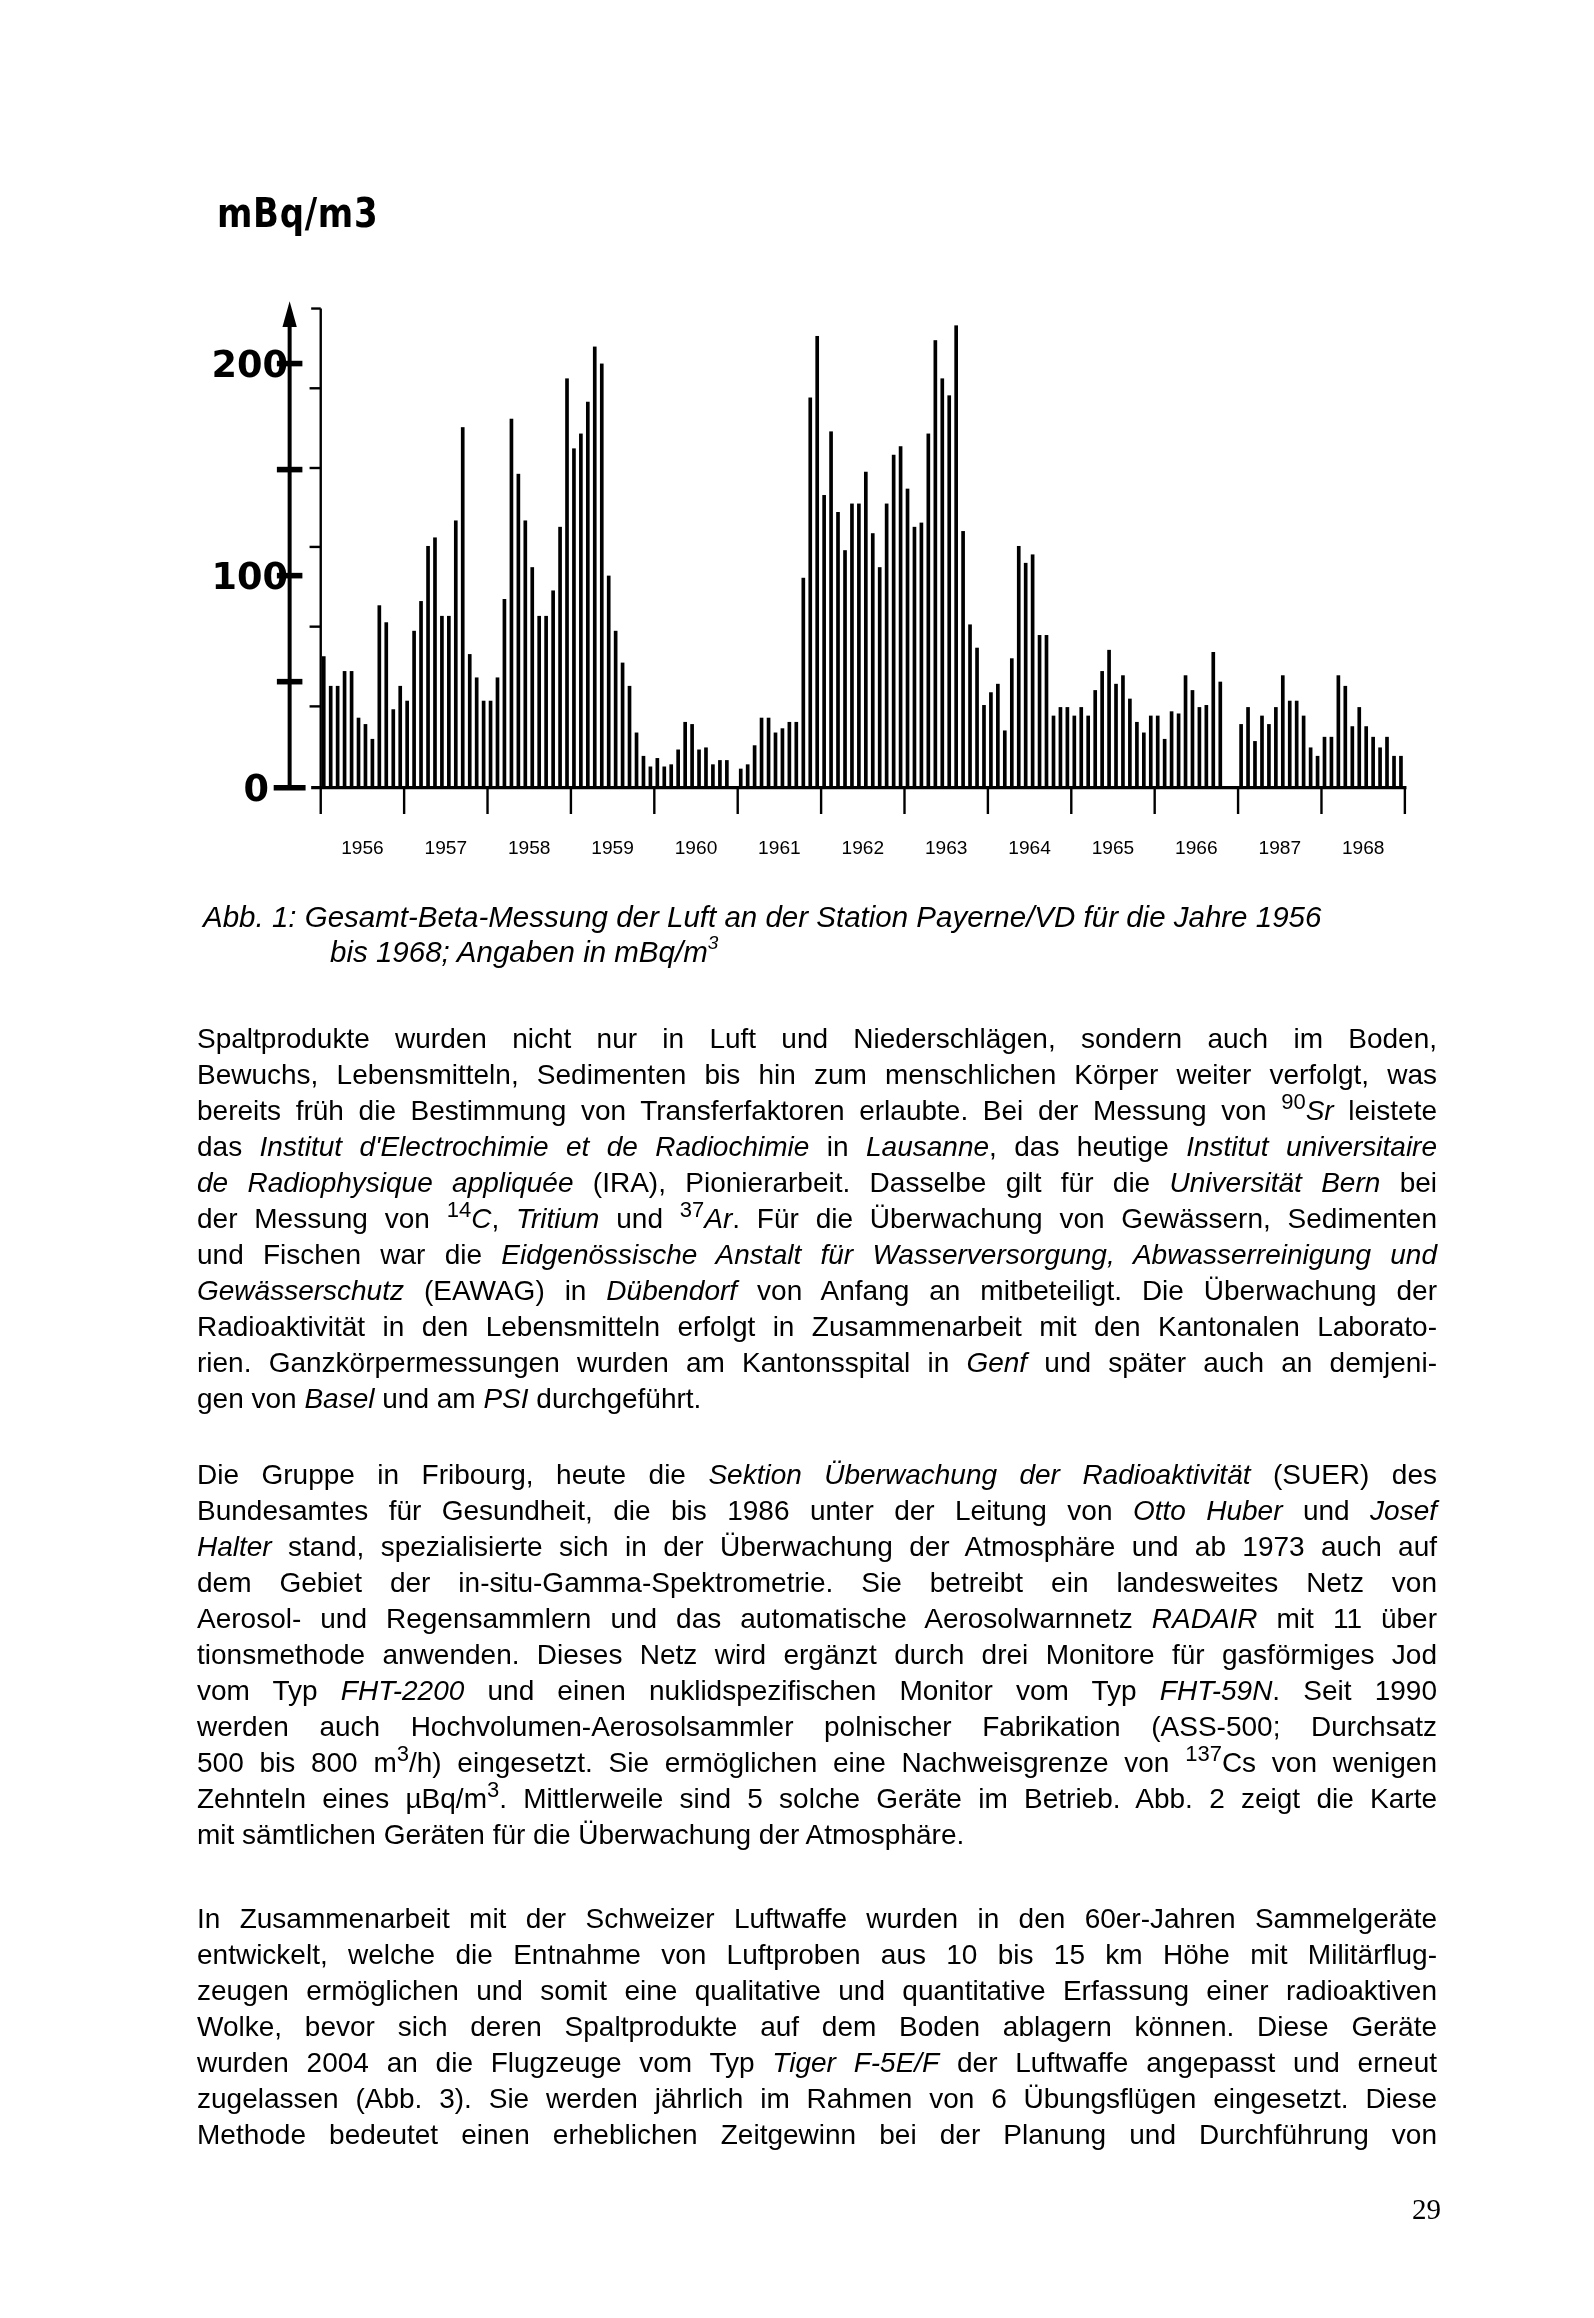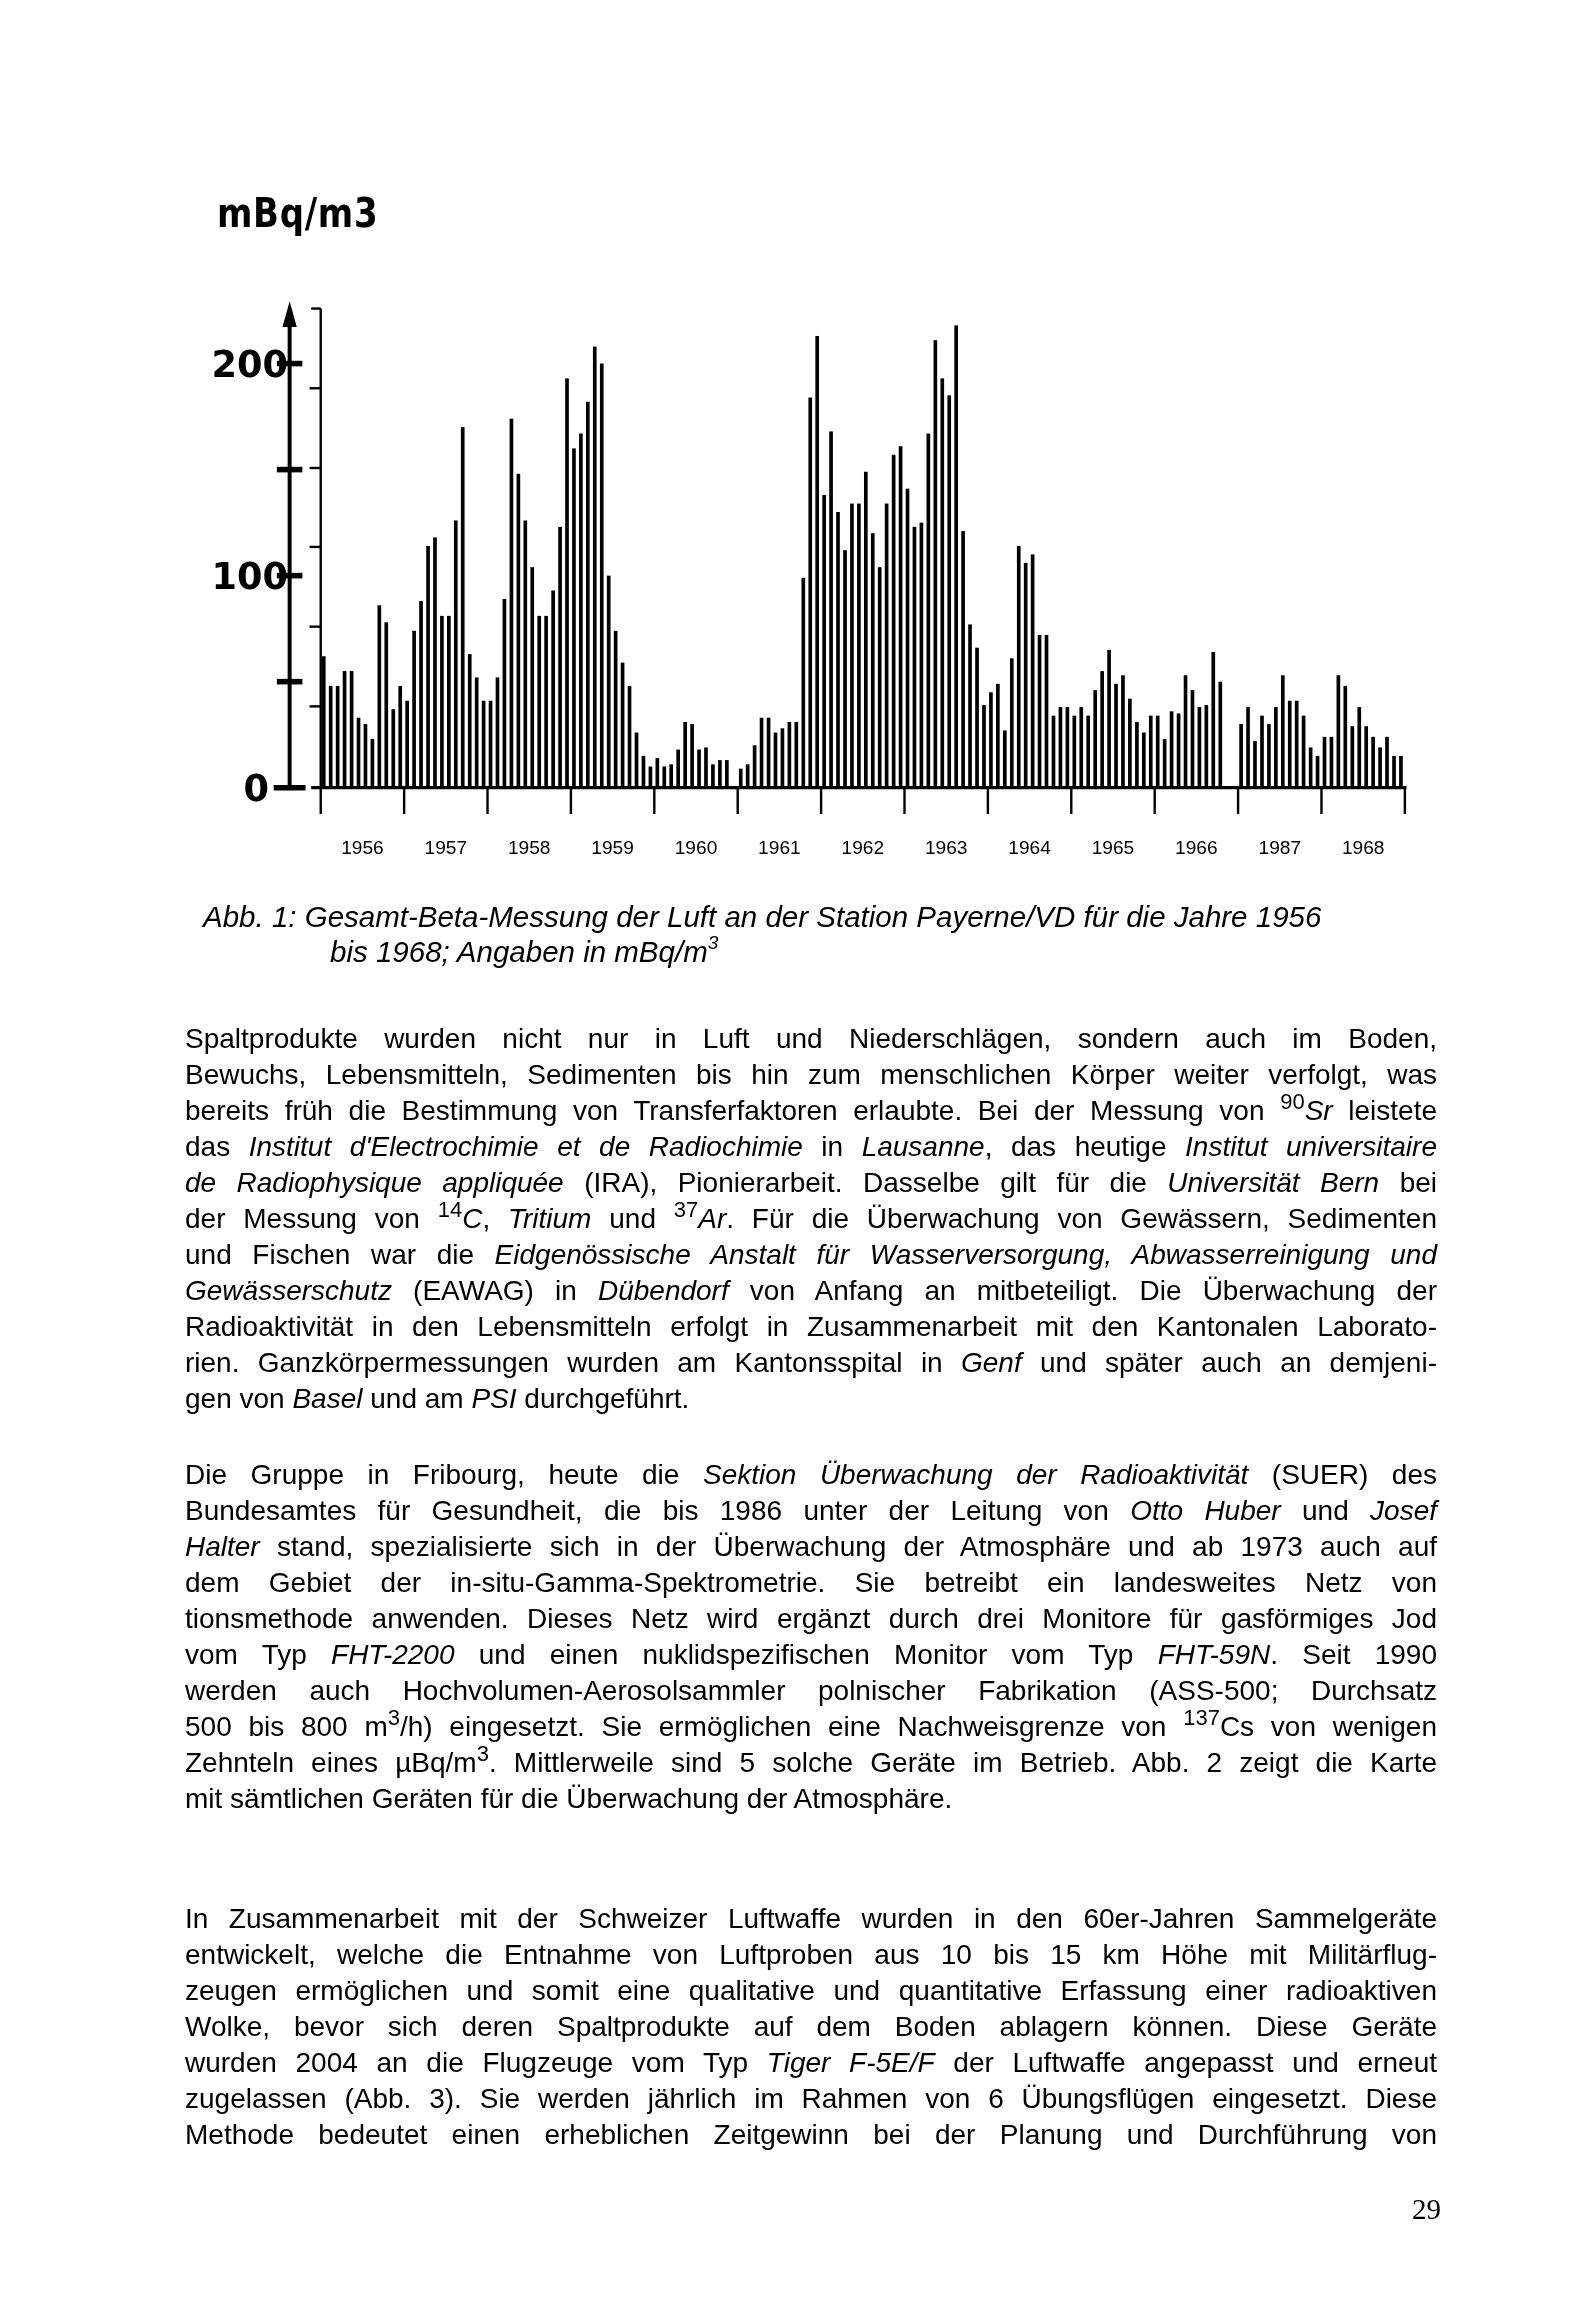--- a/index.html
+++ b/index.html
@@ -14,21 +14,21 @@
   .caption {
     position: absolute; left: 203px; top: 899px; width: 1236px;
     font-family: "Liberation Sans", sans-serif; font-style: italic; font-size: 29.5px; line-height: 35px;
   }
   .caption .l2 { padding-left: 127px; }
   .body-text {
     position: absolute; left: 185px; width: 1252px;
     font-family: "Liberation Sans", sans-serif; font-size: 28px; line-height: 36px;
     text-align: justify; text-align-last: left;
   }
-  .body-text .ln { display: block; text-align: justify; text-align-last: justify; white-space: nowrap; }
+  .body-text .ln { display: block; text-align: justify; text-align-last: justify; white-space: nowrap; margin-left: 12px; }
   .body-text .ln.last { text-align-last: left; }
   .body-text i { font-style: italic; }
   .body-text sup { font-size: 22px; line-height: 0; vertical-align: 11px; }
   #p1 { top: 1021px; }
   #p2 { top: 1457px; }
   #p3 { top: 1901px; }
   .page-number {
     position: absolute; left: 1412px; top: 2193px;
     font-family: Liberation Serif, serif; font-size: 29px;
   }
@@ -261,20 +261,21 @@
       <span class="ln"><i>Gewässerschutz</i> (EAWAG) in <i>Dübendorf</i> von Anfang an mitbeteiligt. Die Überwachung der</span>
       <span class="ln">Radioaktivität in den Lebensmitteln erfolgt in Zusammenarbeit mit den Kantonalen Laborato-</span>
       <span class="ln">rien. Ganzkörpermessungen wurden am Kantonsspital in <i>Genf</i> und später auch an demjeni-</span>
       <span class="ln last">gen von <i>Basel</i> und am <i>PSI</i> durchgeführt.</span>
     </div>
   <div class="body-text" id="p2">
       <span class="ln">Die Gruppe in Fribourg, heute die <i>Sektion Überwachung der Radioaktivität</i> (SUER) des</span>
       <span class="ln">Bundesamtes für Gesundheit, die bis 1986 unter der Leitung von <i>Otto Huber</i> und <i>Josef</i></span>
       <span class="ln"><i>Halter</i> stand, spezialisierte sich in der Überwachung der Atmosphäre und ab 1973 auch auf</span>
       <span class="ln">dem Gebiet der in-situ-Gamma-Spektrometrie. Sie betreibt ein landesweites Netz von</span>
+      <span class="ln">Aerosol- und Regensammlern und das automatische Aerosolwarnnetz <i>RADAIR</i> mit 11 über</span>
       <span class="ln">tionsmethode anwenden. Dieses Netz wird ergänzt durch drei Monitore für gasförmiges Jod</span>
       <span class="ln">vom Typ <i>FHT-2200</i> und einen nuklidspezifischen Monitor vom Typ <i>FHT-59N</i>. Seit 1990</span>
       <span class="ln">werden auch Hochvolumen-Aerosolsammler polnischer Fabrikation (ASS-500; Durchsatz</span>
       <span class="ln">500 bis 800 m<sup>3</sup>/h) eingesetzt. Sie ermöglichen eine Nachweisgrenze von <sup>137</sup>Cs von wenigen</span>
       <span class="ln">Zehnteln eines µBq/m<sup>3</sup>. Mittlerweile sind 5 solche Geräte im Betrieb. Abb. 2 zeigt die Karte</span>
       <span class="ln last">mit sämtlichen Geräten für die Überwachung der Atmosphäre.</span>
     </div>
   <div class="body-text" id="p3">
       <span class="ln">In Zusammenarbeit mit der Schweizer Luftwaffe wurden in den 60er-Jahren Sammelgeräte</span>
       <span class="ln">entwickelt, welche die Entnahme von Luftproben aus 10 bis 15 km Höhe mit Militärflug-</span>

